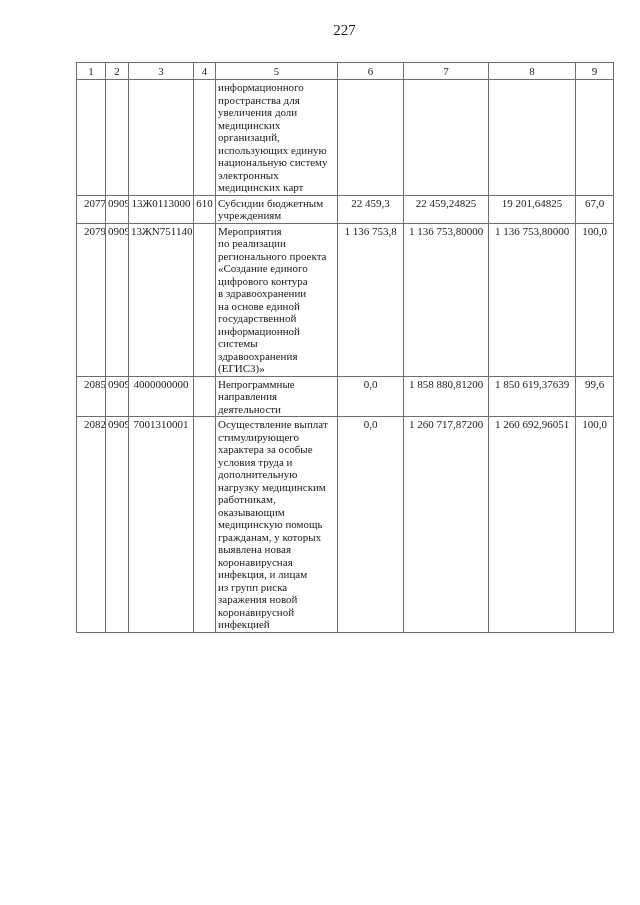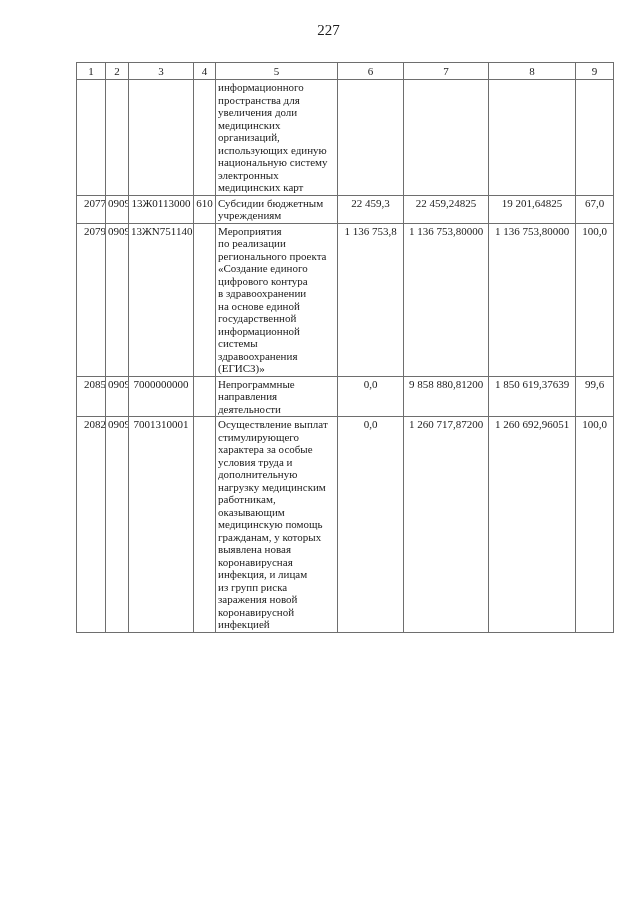--- a/index.html
+++ b/index.html
@@ -17,21 +17,21 @@
     height: 905px;
     background: var(--page-bg);
     font-family: "Liberation Serif", serif;
     color: var(--text-color);
     position: relative;
     overflow: hidden;
   }
   .page-number {
     position: absolute;
     top: 21px;
-    left: 60px;
+    left: 76px;
     width: 537px;
     text-align: center;
     font-size: 15px;
     line-height: 18px;
   }
   table.budget-table {
     position: absolute;
     top: 62px;
     left: 76px;
     width: 537px;
@@ -138,27 +138,27 @@
 здравоохранения
 (ЕГИСЗ)»</td>
     <td class="c-center">1 136 753,8</td>
     <td class="c-center">1 136 753,80000</td>
     <td class="c-center">1 136 753,80000</td>
     <td class="c-center">100,0</td>
   </tr>
       <tr>
     <td class="c-n">2085.</td>
     <td class="c-center">0909</td>
-    <td class="c-center">7000000000</td>
+    <td class="c-center">4000000000</td>
     <td class="c-center"></td>
     <td class="c-name">Непрограммные
 направления
 деятельности</td>
     <td class="c-center">0,0</td>
-    <td class="c-center">9 858 880,81200</td>
+    <td class="c-center">1 858 880,81200</td>
     <td class="c-center">1 850 619,37639</td>
     <td class="c-center">99,6</td>
   </tr>
       <tr>
     <td class="c-n">2082.</td>
     <td class="c-center">0909</td>
     <td class="c-center">7001310001</td>
     <td class="c-center"></td>
     <td class="c-name">Осуществление выплат
 стимулирующего

